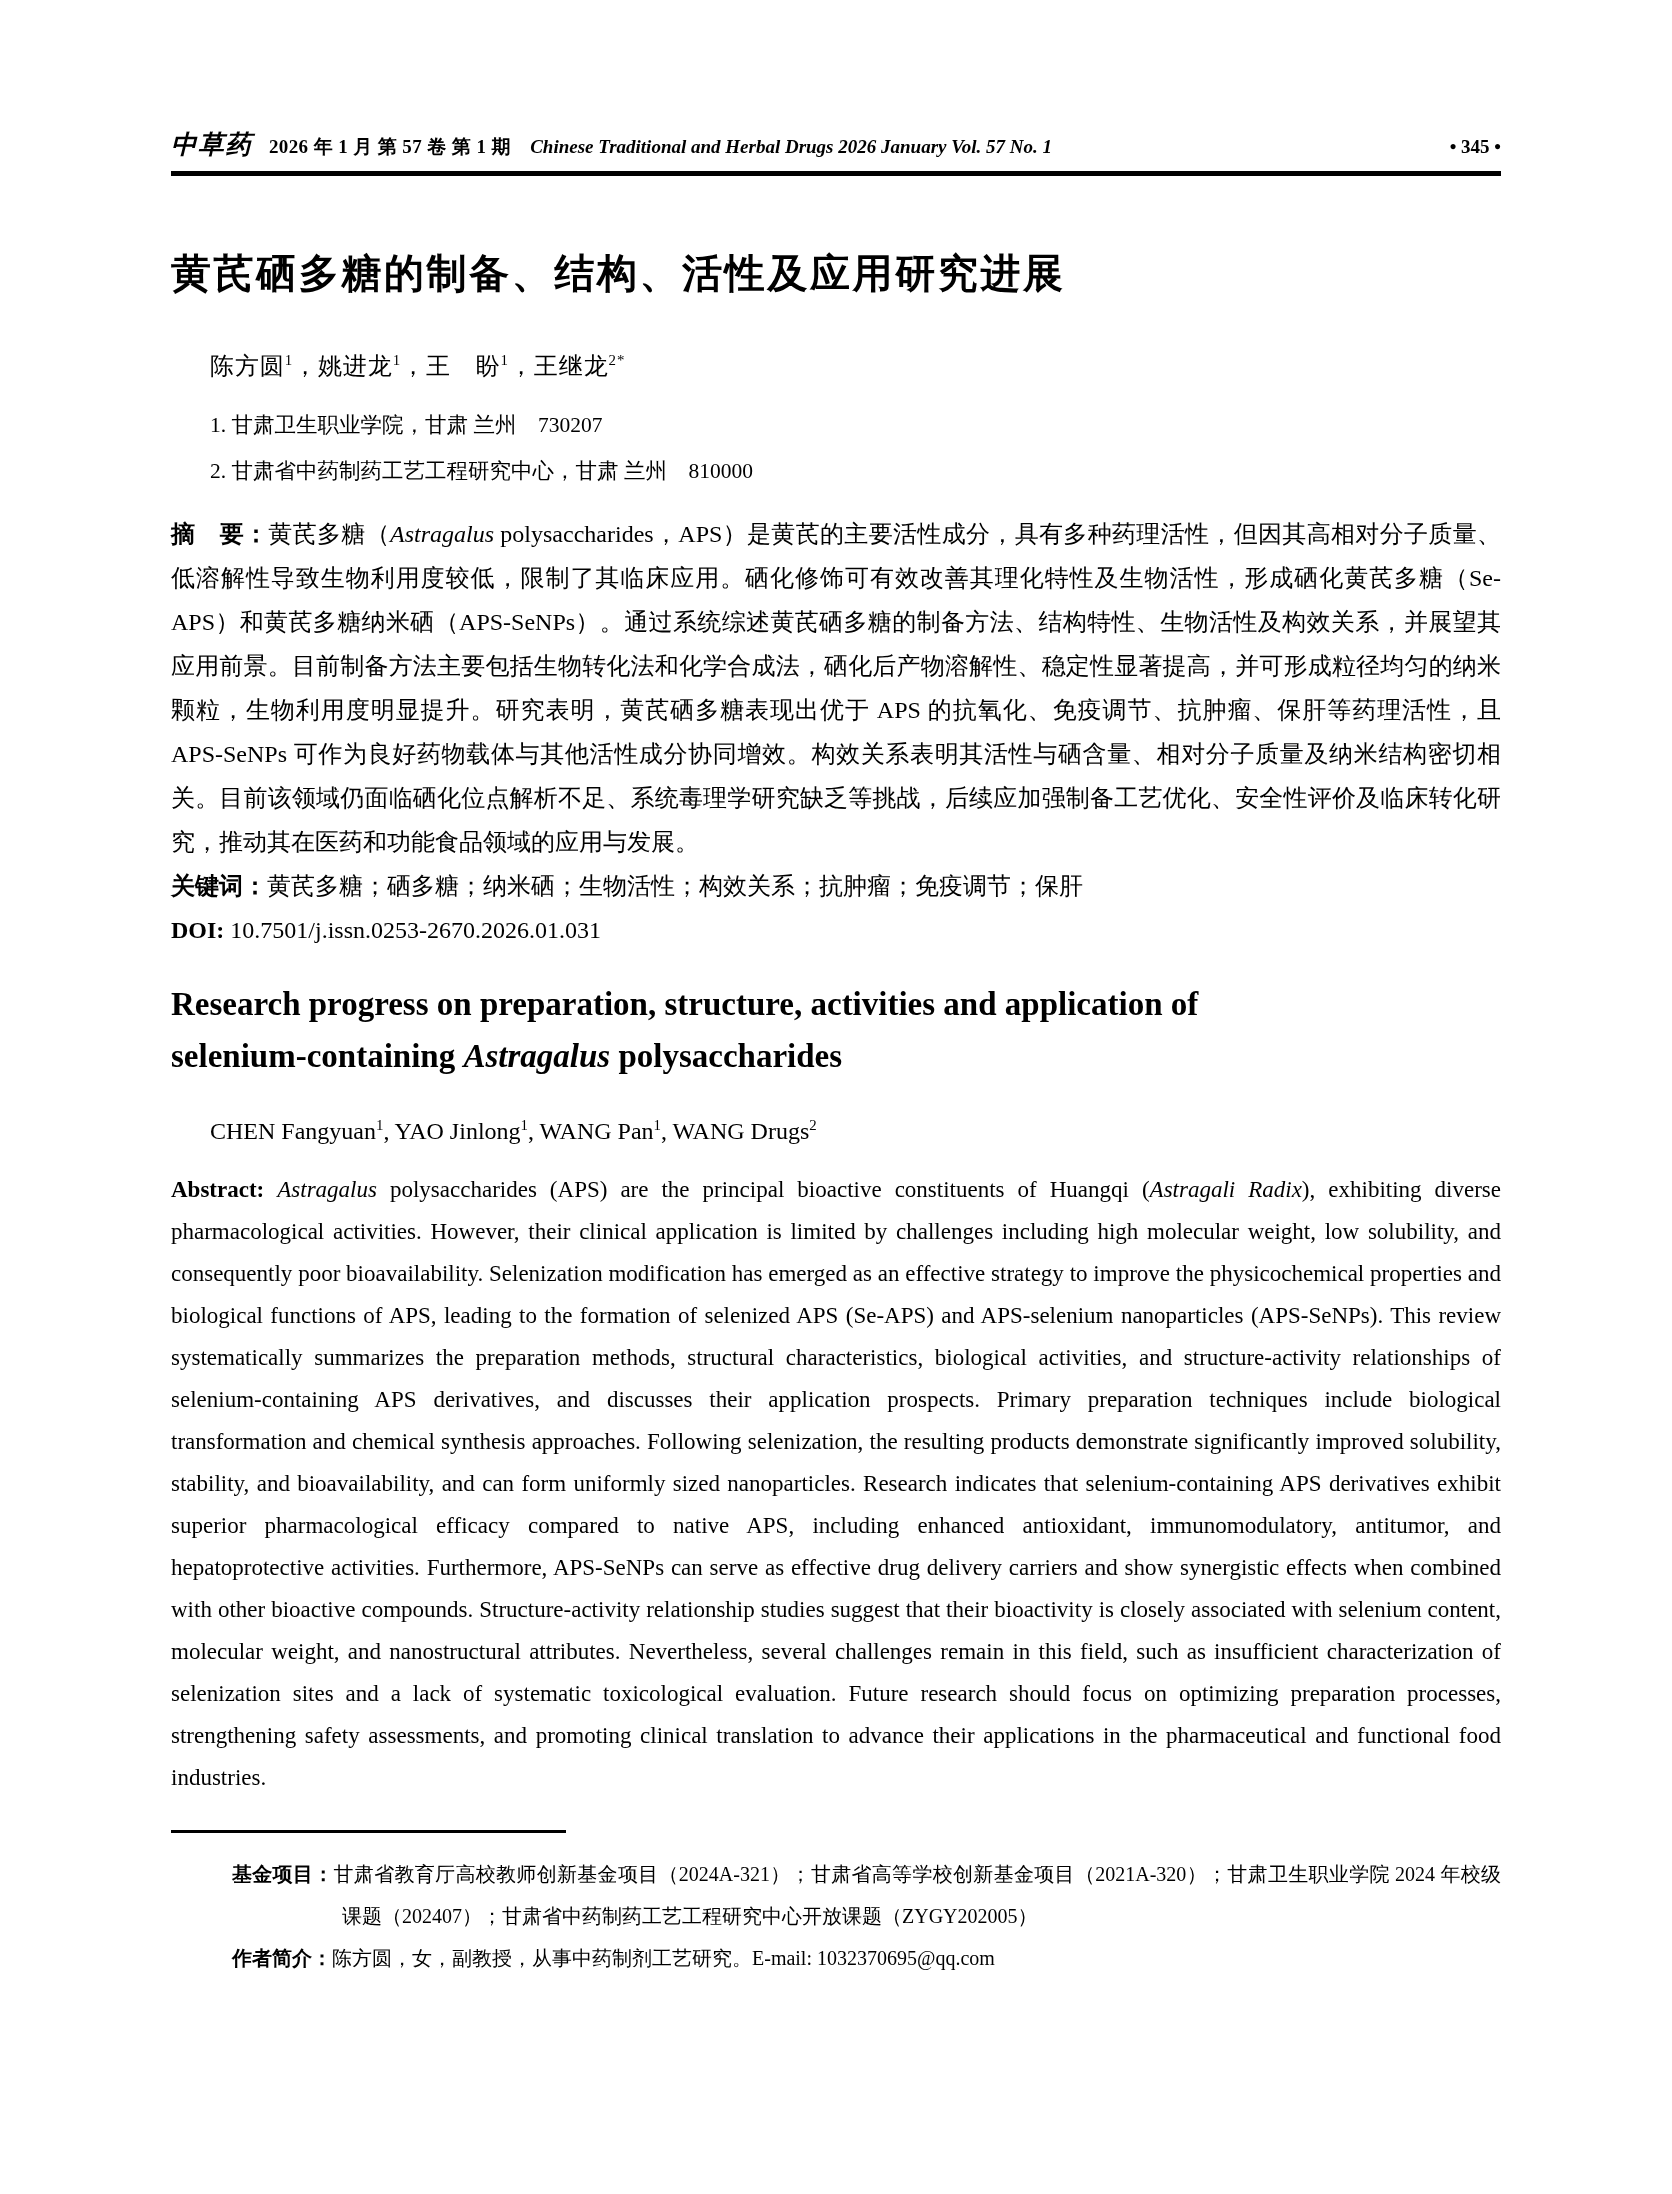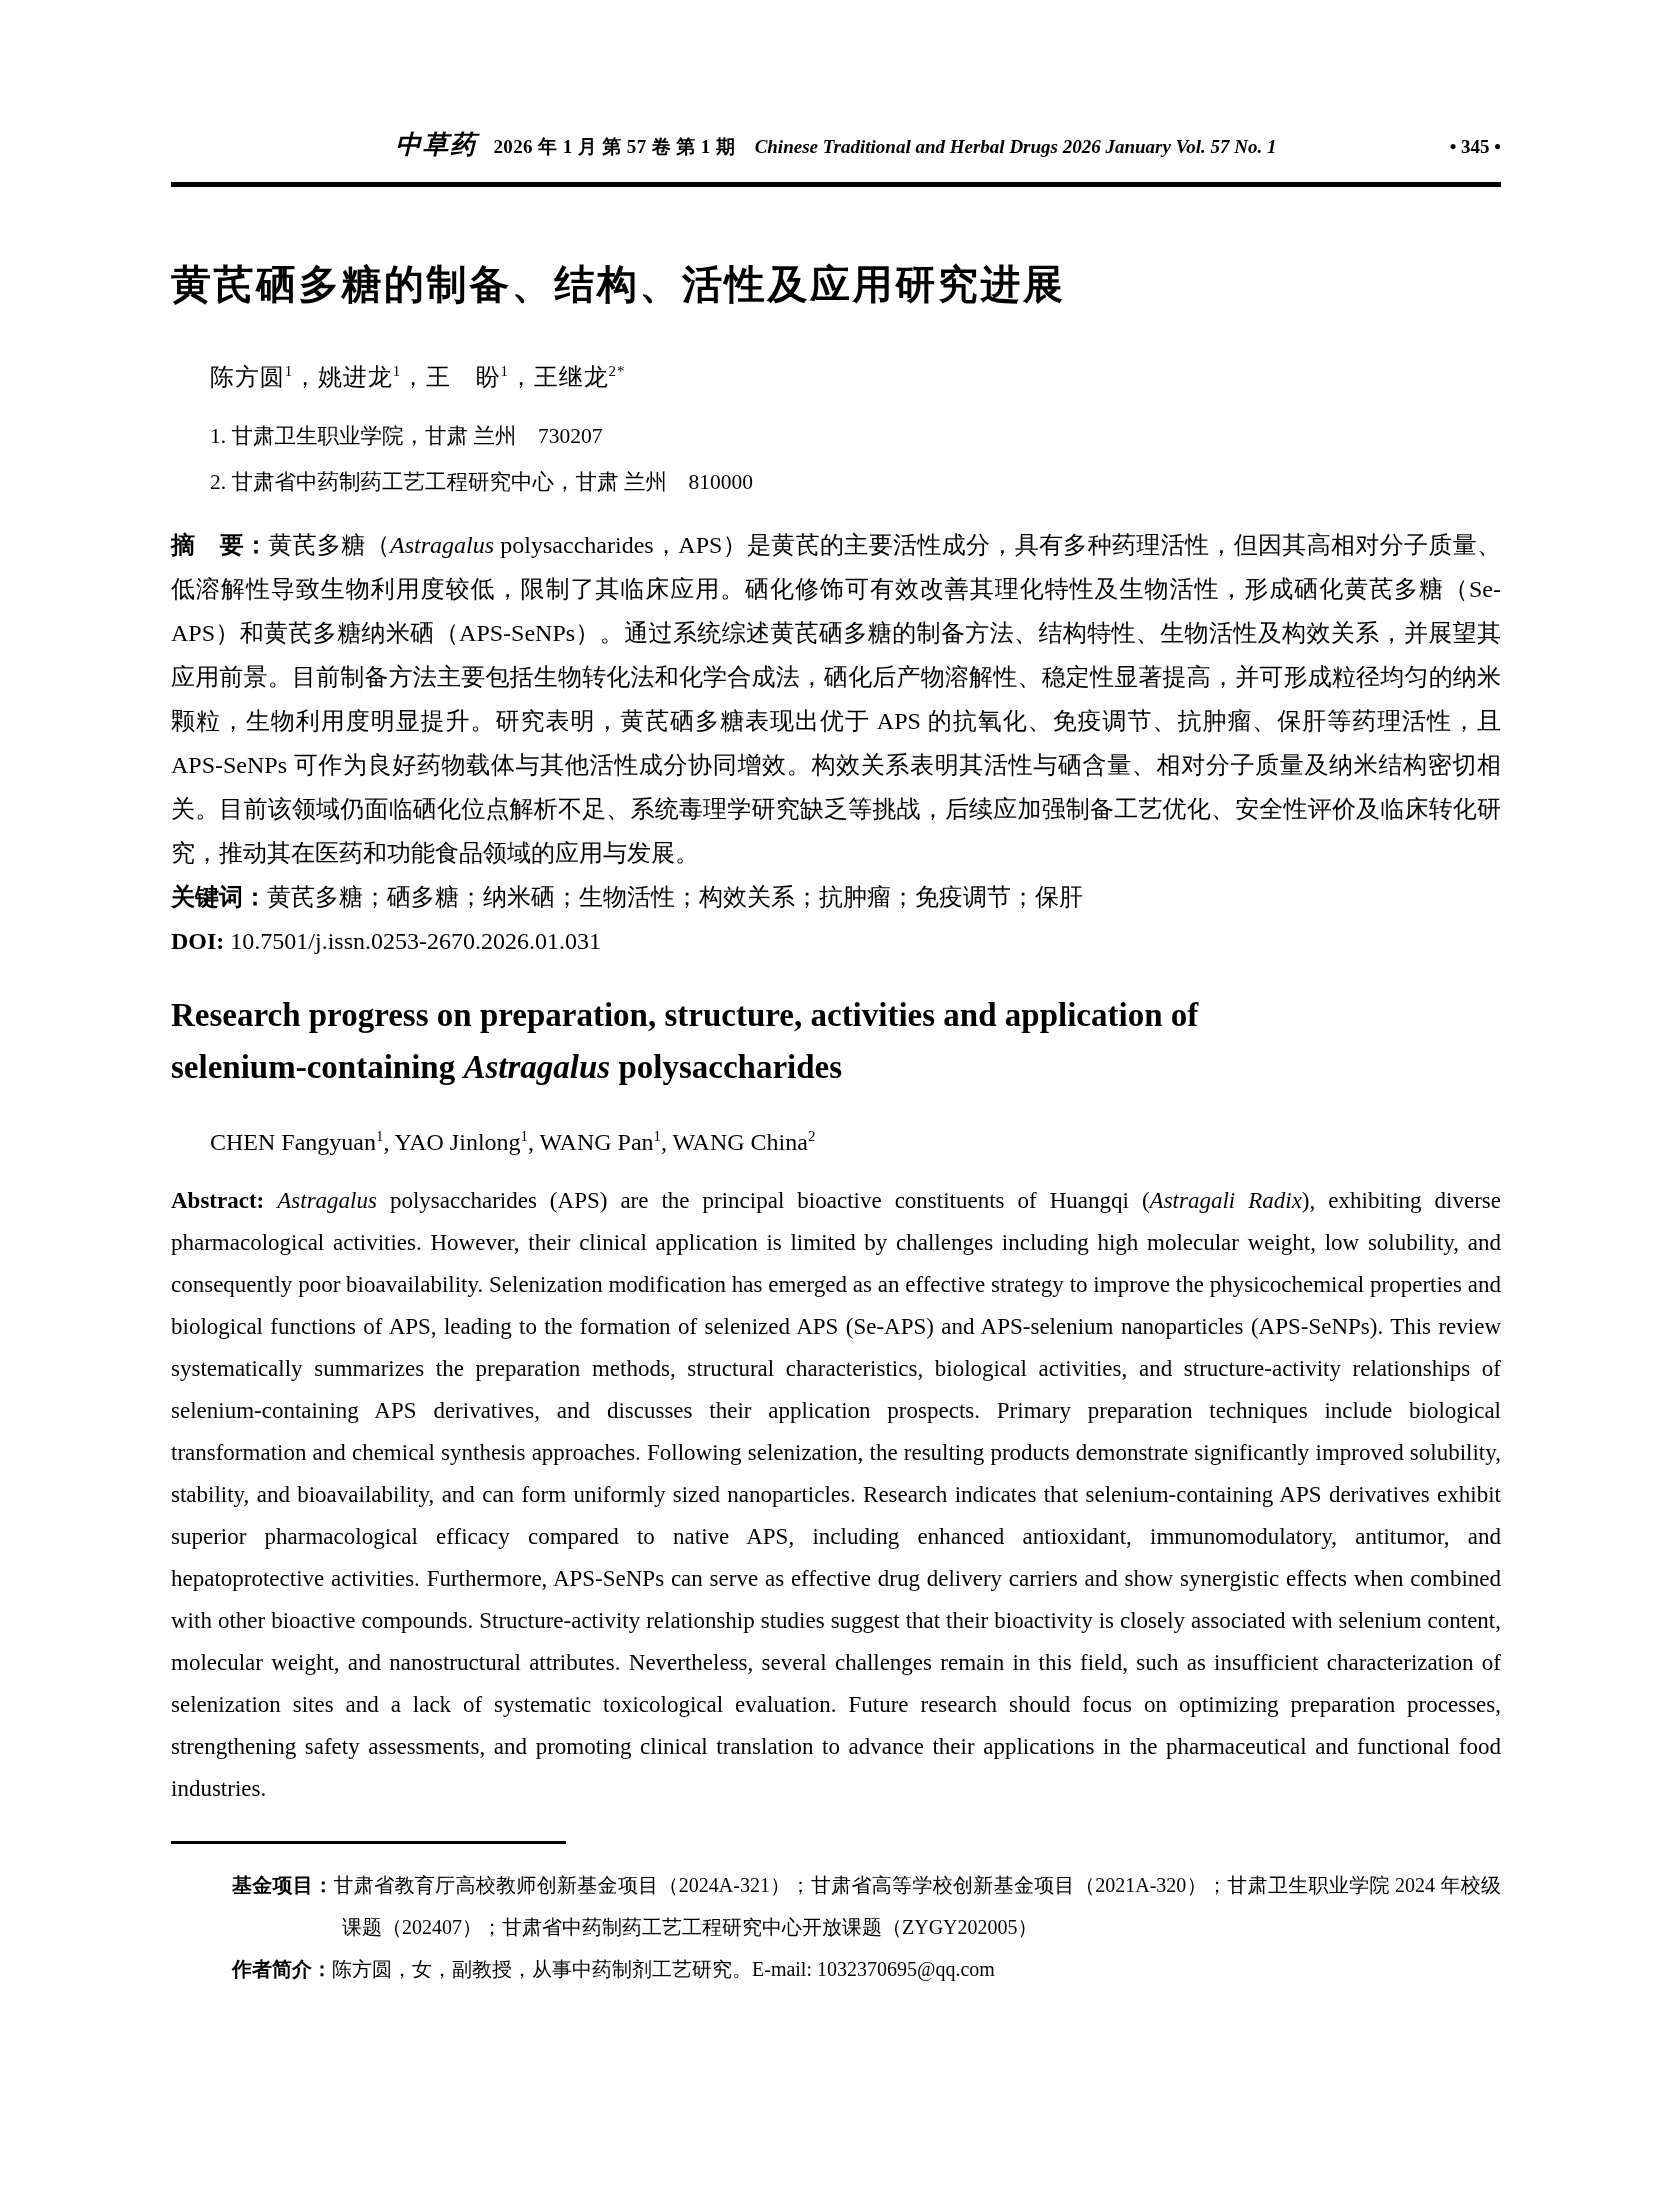--- a/index.html
+++ b/index.html
@@ -4,22 +4,22 @@
 <style>
   html,body{margin:0;padding:0;background:#e8e8e8;}
   .page{
     width:1672px;height:2253px;background:#ffffff;color:#000;
     overflow:hidden;position:relative;margin:0 auto;
     font-family:"Liberation Serif","DejaVu Serif",serif;
   }
   .content{padding:132px 171px 0 171px;}
 
   
-  .header{position:relative;text-align:center;font-size:19px;line-height:26px;
-          padding-bottom:22px;border-bottom:5.7px solid #000;white-space:nowrap;}
+  .header{position:relative;font-size:19px;line-height:26px;
+          padding-bottom:11px;border-bottom:5.7px solid #000;white-space:nowrap;}
   .logo{font-size:25.5px;font-weight:bold;font-style:italic;margin-right:16px;
         font-family:"Liberation Serif",serif;letter-spacing:1.8px;}
   .issue{font-weight:bold;margin-right:19.3px;letter-spacing:0.4px;}
   .jname{font-weight:bold;font-style:italic;}
   .pageno{position:absolute;right:0;top:1.8px;font-weight:bold;}
 
   
   .title-cn{margin:72px 0 0 0;font-family:"Liberation Sans","DejaVu Sans",sans-serif;
             font-size:40px;line-height:50px;font-weight:bold;letter-spacing:2.6px;}
   .authors-cn{margin:53px 0 12px 39px;font-size:24px;line-height:31px;letter-spacing:0.9px;}
@@ -71,21 +71,21 @@
     </div>
 
     <div class="meta">
       <p class="abs-cn"><b class="lbl">摘　要：</b><span>黄芪多糖（</span><i>Astragalus</i><span> polysaccharides，APS）是黄芪的主要活性成分，具有多种药理活性，但因其高相对分子质量、低溶解性导致生物利用度较低，限制了其临床应用。硒化修饰可有效改善其理化特性及生物活性，形成硒化黄芪多糖（Se-APS）和黄芪多糖纳米硒（APS-SeNPs）。通过系统综述黄芪硒多糖的制备方法、结构特性、生物活性及构效关系，并展望其应用前景。目前制备方法主要包括生物转化法和化学合成法，硒化后产物溶解性、稳定性显著提高，并可形成粒径均匀的纳米颗粒，生物利用度明显提升。研究表明，黄芪硒多糖表现出优于 APS 的抗氧化、免疫调节、抗肿瘤、保肝等药理活性，且 APS-SeNPs 可作为良好药物载体与其他活性成分协同增效。构效关系表明其活性与硒含量、相对分子质量及纳米结构密切相关。目前该领域仍面临硒化位点解析不足、系统毒理学研究缺乏等挑战，后续应加强制备工艺优化、安全性评价及临床转化研究，推动其在医药和功能食品领域的应用与发展。</span></p>
       <p class="kw"><b class="lbl">关键词：</b><span>黄芪多糖；硒多糖；纳米硒；生物活性；构效关系；抗肿瘤；免疫调节；保肝</span></p>
       <p class="doi-line"><b class="b-serif">DOI:</b><span> 10.7501/j.issn.0253-2670.2026.01.031</span></p>
     </div>
 
     <h2 class="title-en"><span>Research progress on preparation, structure, activities and application of</span><br><span>selenium-containing </span><i>Astragalus</i><span> polysaccharides</span></h2>
 
-    <p class="authors-en"><span><span>CHEN Fangyuan</span><sup>1</sup><span>, </span></span><span><span>YAO Jinlong</span><sup>1</sup><span>, </span></span><span><span>WANG Pan</span><sup>1</sup><span>, </span></span><span><span>WANG China</span><sup>2</sup><span></span></span></p>
+    <p class="authors-en"><span><span>CHEN Fangyuan</span><sup>1</sup><span>, </span></span><span><span>YAO Jinlong</span><sup>1</sup><span>, </span></span><span><span>WANG Pan</span><sup>1</sup><span>, </span></span><span><span>WANG Drugs</span><sup>2</sup><span></span></span></p>
 
 
     <p class="abs-en"><b>Abstract: </b><i>Astragalus</i><span> polysaccharides (APS) are the principal bioactive constituents of Huangqi (</span><i>Astragali Radix</i><span>), exhibiting diverse pharmacological activities. However, their clinical application is limited by challenges including high molecular weight, low solubility, and consequently poor bioavailability. Selenization modification has emerged as an effective strategy to improve the physicochemical properties and biological functions of APS, leading to the formation of selenized APS (Se-APS) and APS-selenium nanoparticles (APS-SeNPs). This review systematically summarizes the preparation methods, structural characteristics, biological activities, and structure-activity relationships of selenium-containing APS derivatives, and discusses their application prospects. Primary preparation techniques include biological transformation and chemical synthesis approaches. Following selenization, the resulting products demonstrate significantly improved solubility, stability, and bioavailability, and can form uniformly sized nanoparticles. Research indicates that selenium-containing APS derivatives exhibit superior pharmacological efficacy compared to native APS, including enhanced antioxidant, immunomodulatory, antitumor, and hepatoprotective activities. Furthermore, APS-SeNPs can serve as effective drug delivery carriers and show synergistic effects when combined with other bioactive compounds. Structure-activity relationship studies suggest that their bioactivity is closely associated with selenium content, molecular weight, and nanostructural attributes. Nevertheless, several challenges remain in this field, such as insufficient characterization of selenization sites and a lack of systematic toxicological evaluation. Future research should focus on optimizing preparation processes, strengthening safety assessments, and promoting clinical translation to advance their applications in the pharmaceutical and functional food industries.</span></p>
 
     <div class="fn-rule"></div>
 
     <div class="footnotes">
       <p><b class="lbl">基金项目：</b><span>甘肃省教育厅高校教师创新基金项目（2024A-321）；甘肃省高等学校创新基金项目（2021A-320）；甘肃卫生职业学院 2024 年校级课题（202407）；甘肃省中药制药工艺工程研究中心开放课题（ZYGY202005）</span></p>
       <p><b class="lbl">作者简介：</b><span>陈方圆，女，副教授，从事中药制剂工艺研究。E-mail: 1032370695@qq.com</span></p>
     </div>

